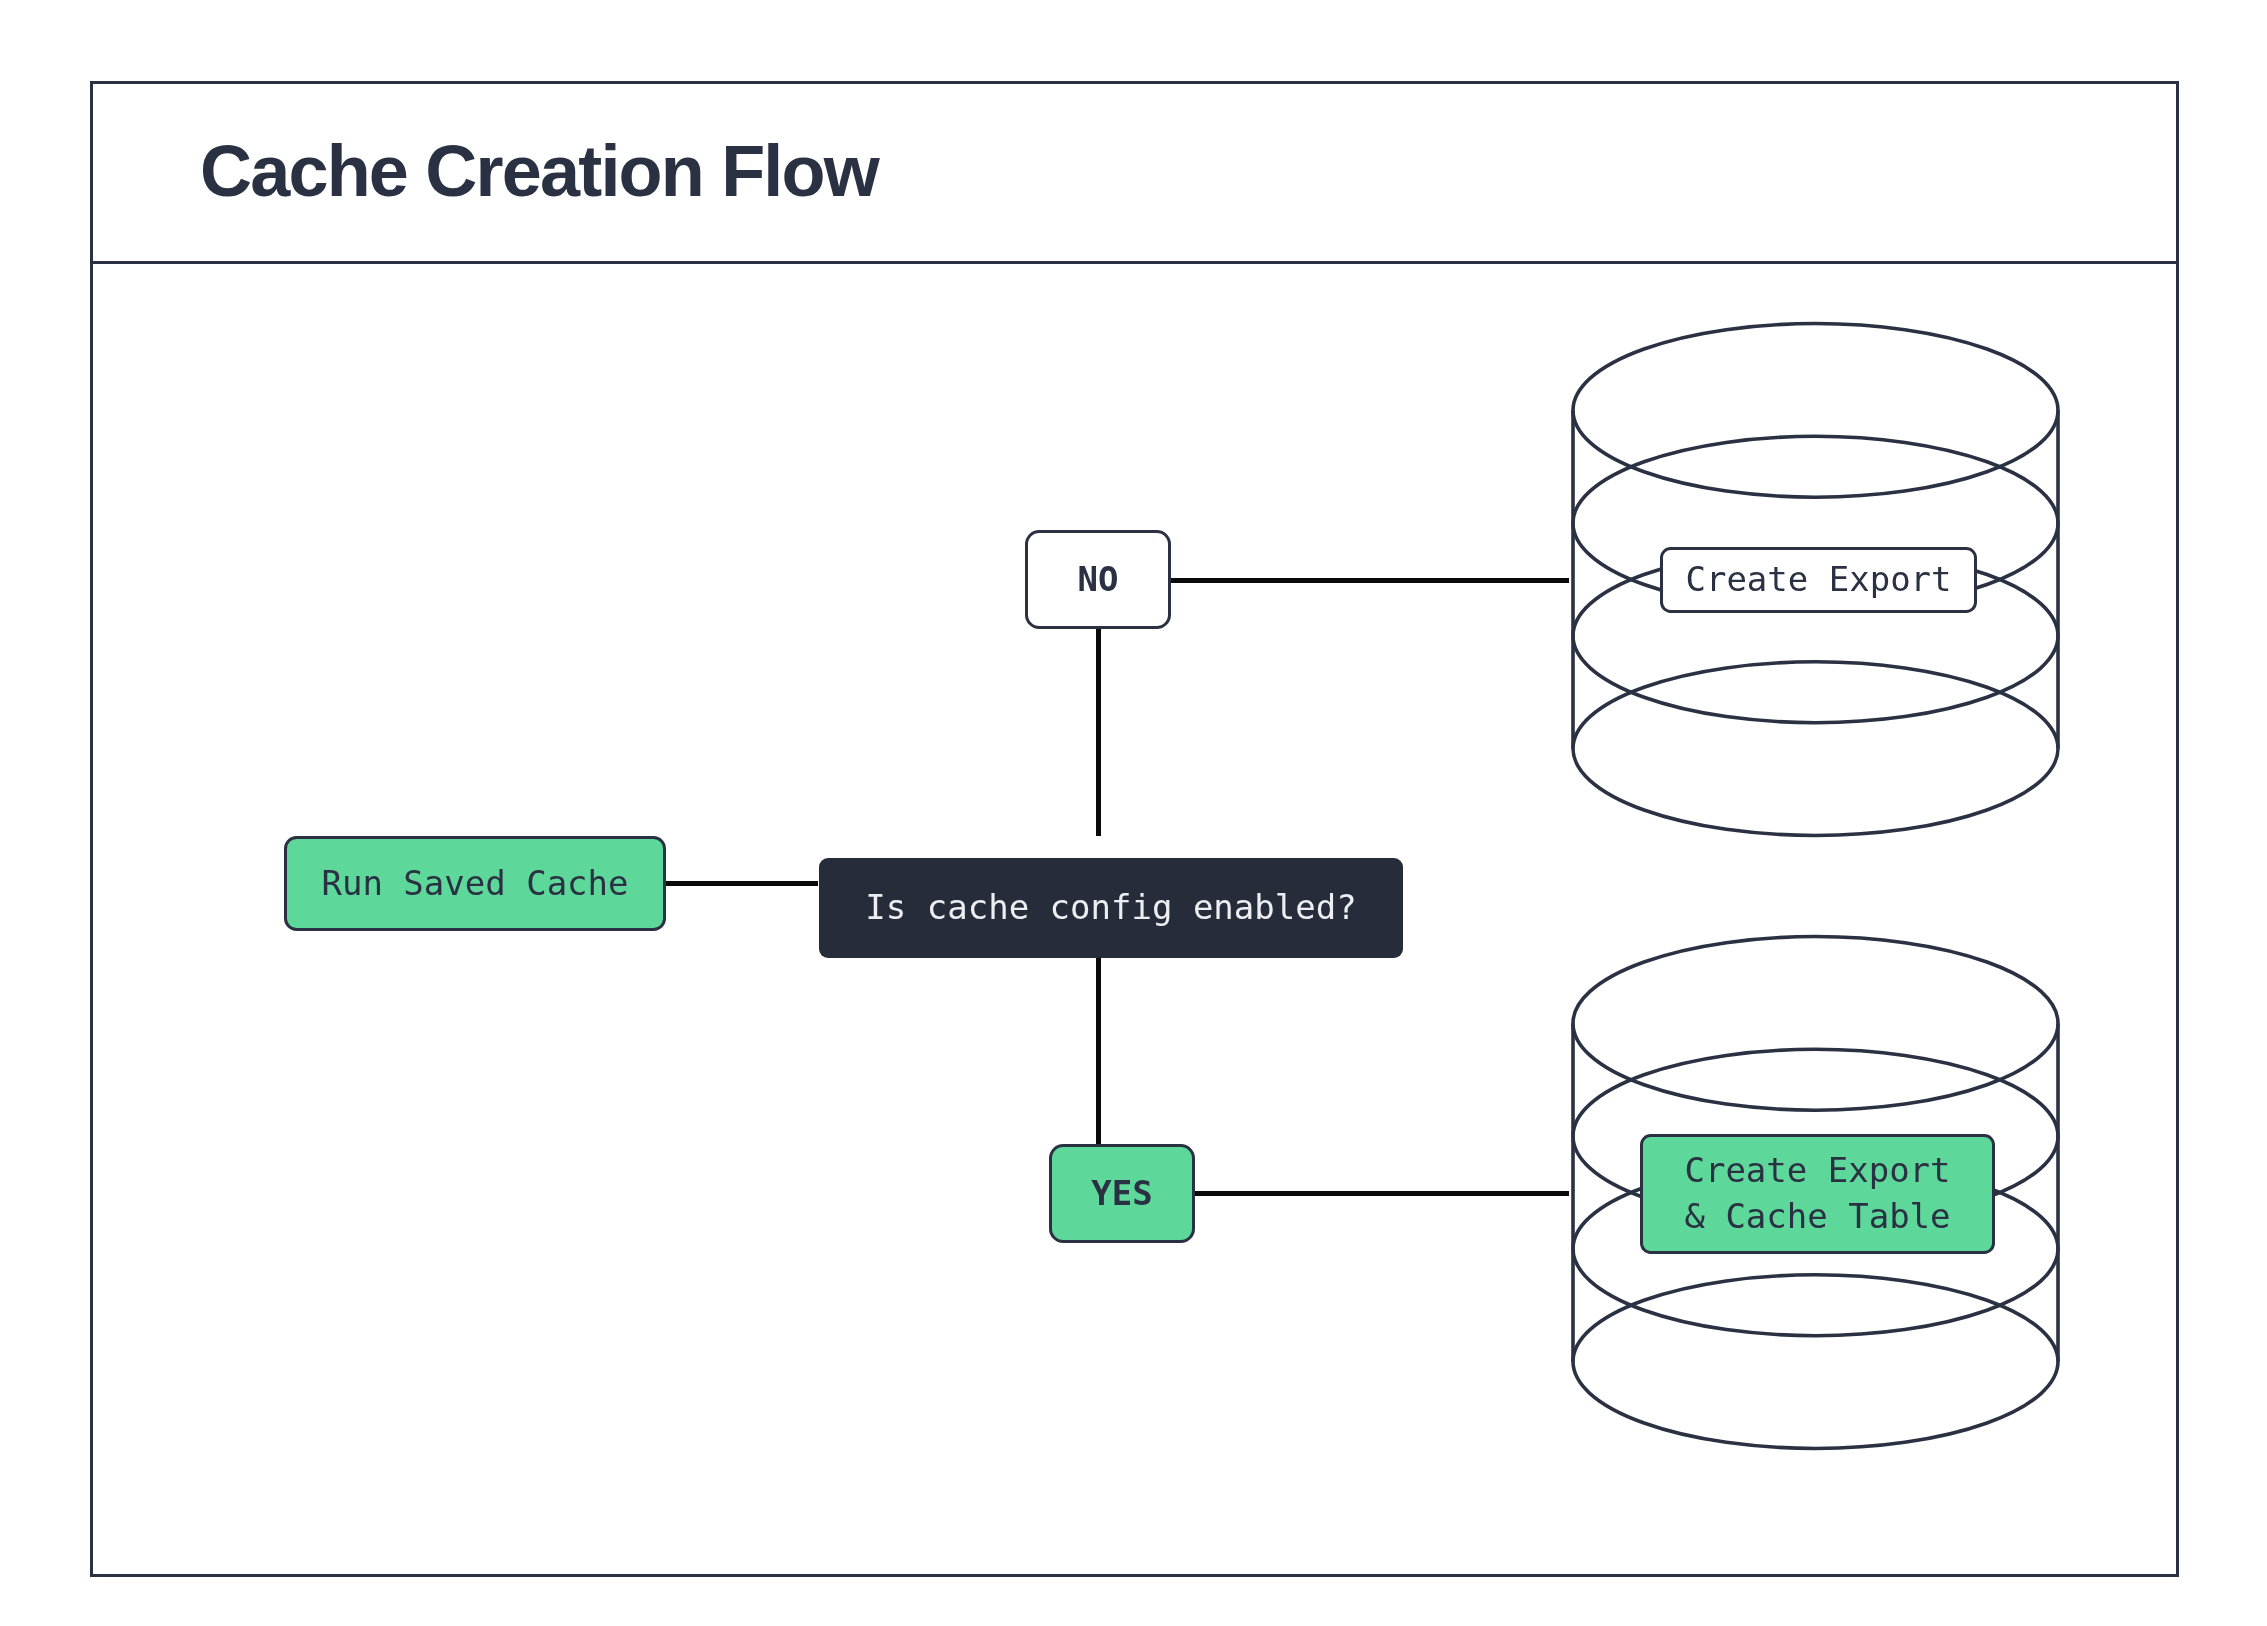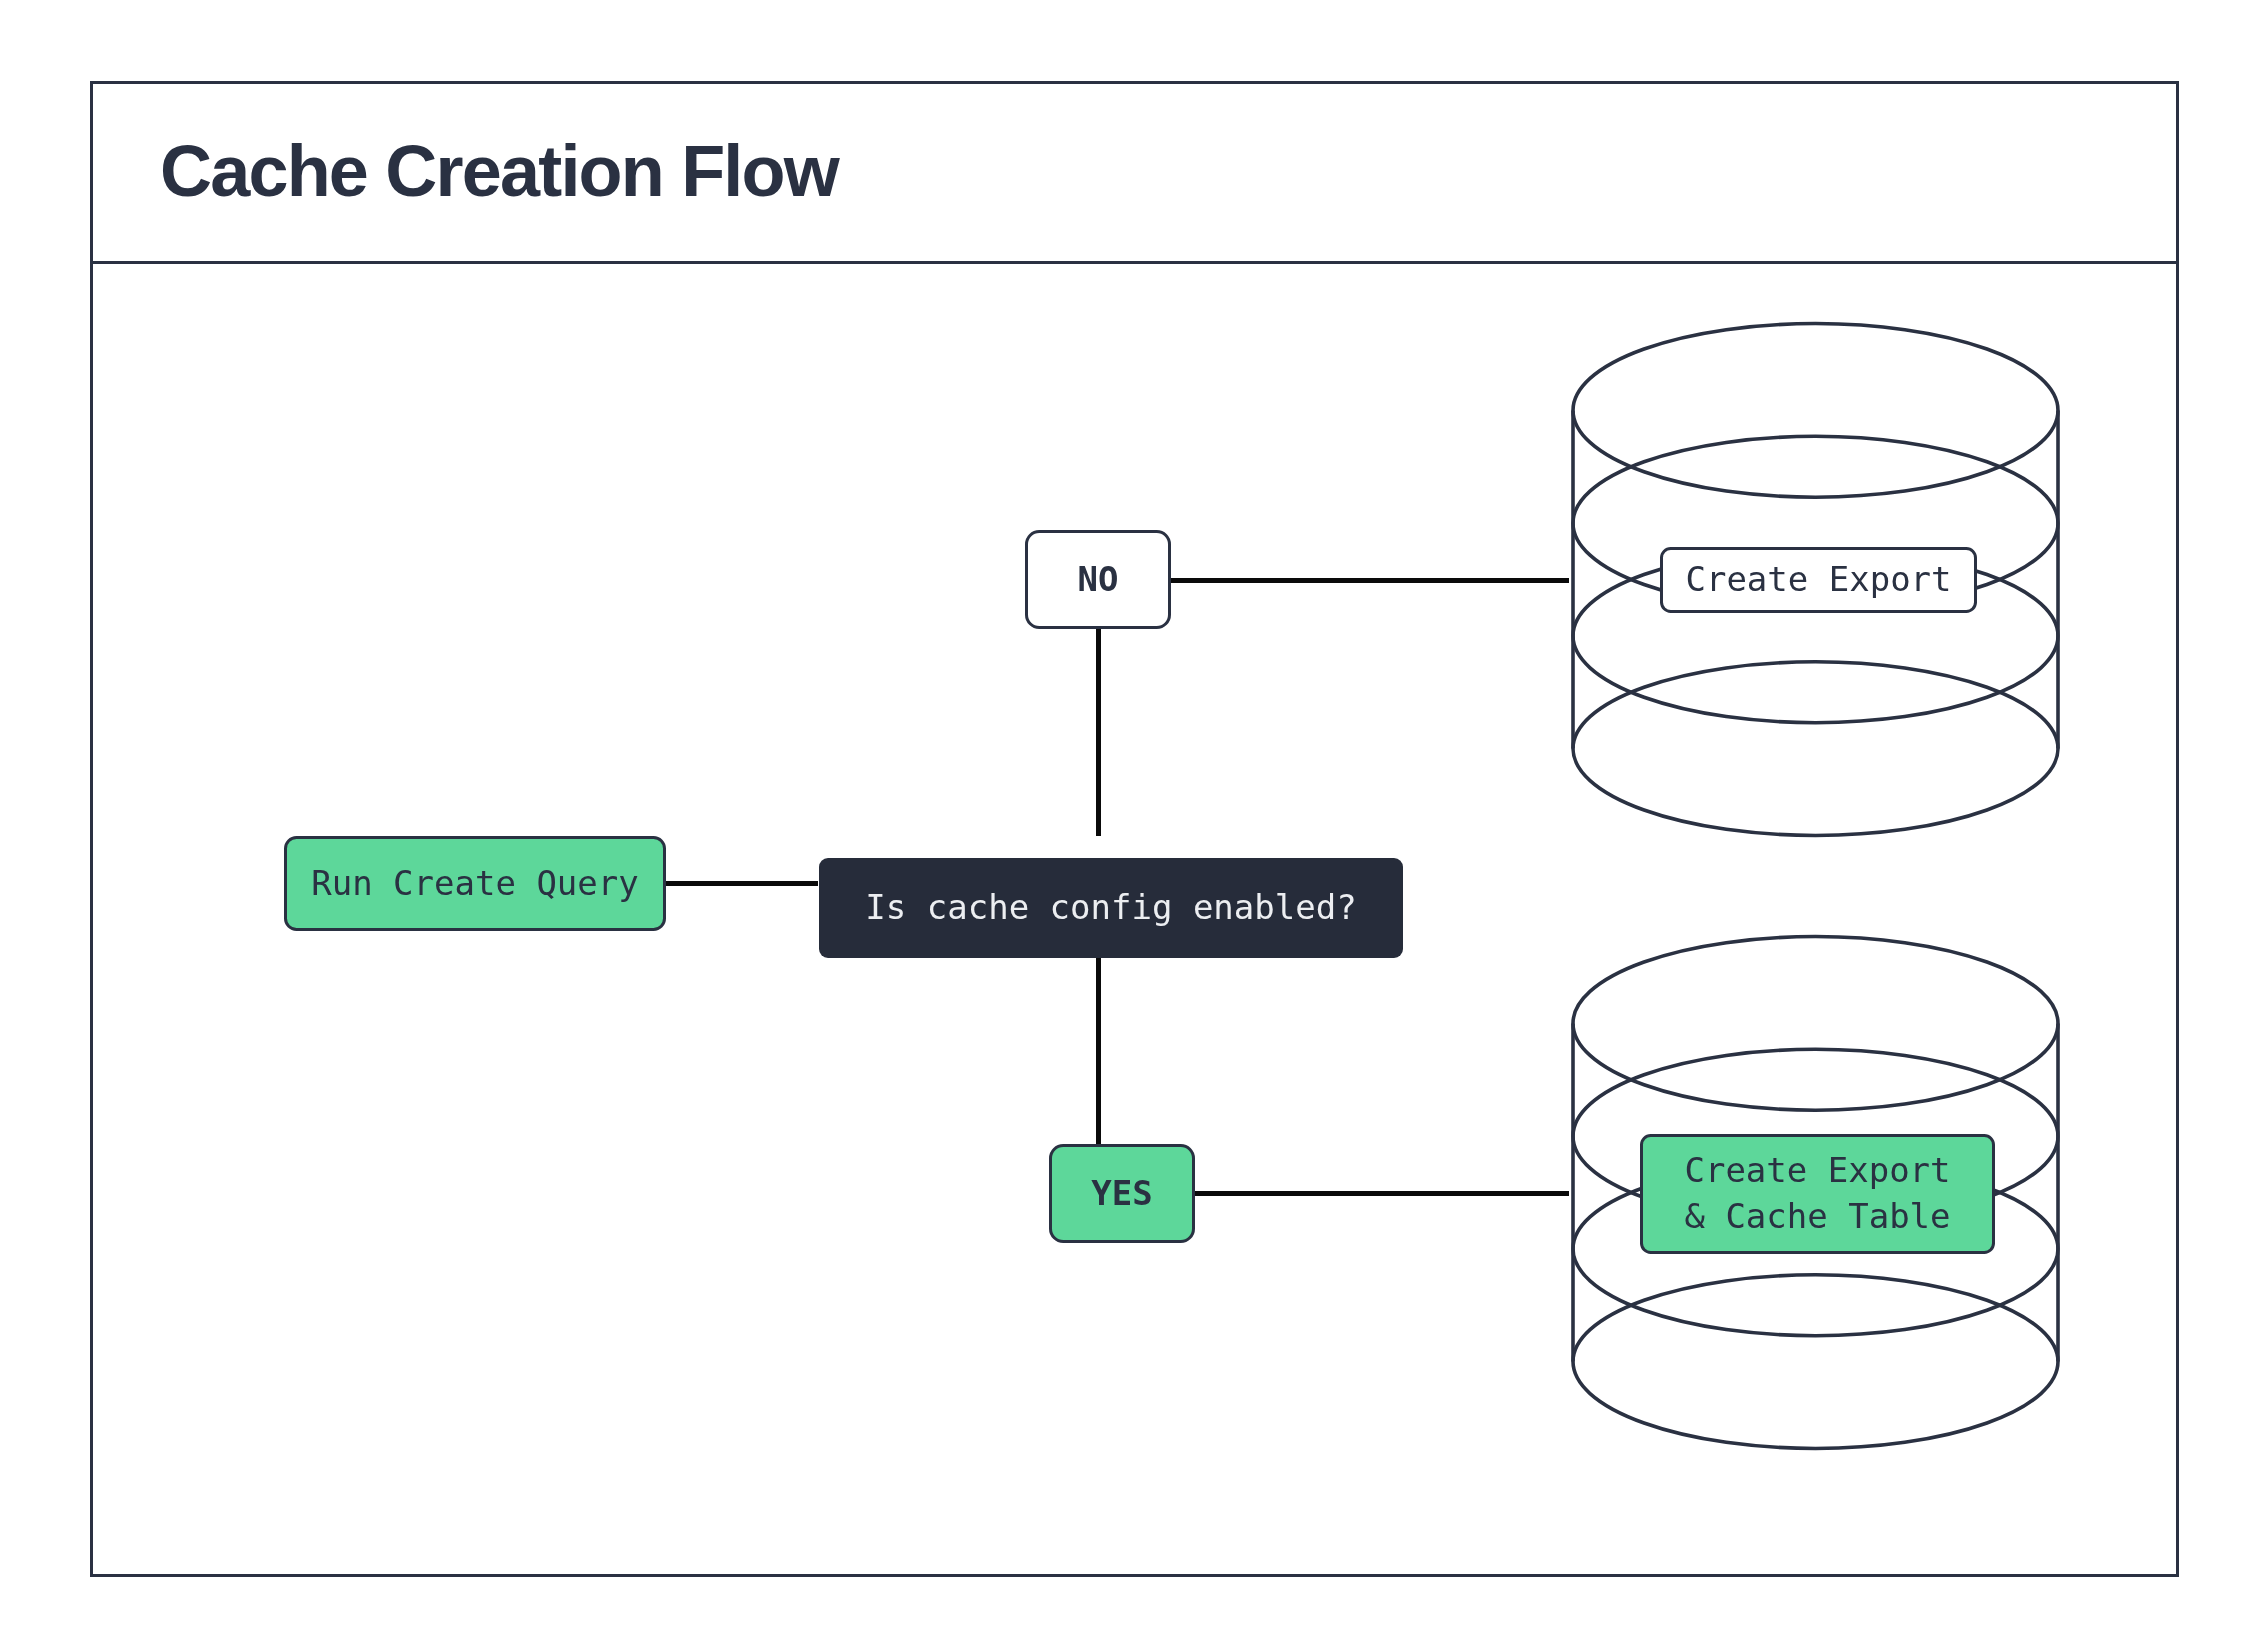--- a/index.html
+++ b/index.html
@@ -28,21 +28,21 @@
     border: 3.6px solid var(--navy);
     background: transparent;
   }
   .titlebar {
     position: absolute;
     left: 90px; top: 81px;
     width: 2089px; height: 183px;
     border-bottom: 3.6px solid var(--navy);
     display: flex;
     align-items: center;
-    padding-left: 70px;
+    padding-left: 110px;
   }
   .title {
     font-family: "Liberation Sans", sans-serif;
     font-weight: 700;
     font-size: 72px;
     letter-spacing: -1.8px;
     color: var(--navy);
   }
   .node {
     position: absolute;
@@ -114,21 +114,21 @@
 
   <svg class="cylinder" id="db-bottom" viewBox="0 0 550 580" aria-hidden="true">
     <path d="M4 101 V479 M546 101 V479"></path>
     <ellipse cx="275" cy="479" rx="271" ry="97"></ellipse>
     <ellipse cx="275" cy="353" rx="271" ry="97"></ellipse>
     <ellipse cx="275" cy="227" rx="271" ry="97"></ellipse>
     <ellipse cx="275" cy="101" rx="271" ry="97"></ellipse>
   </svg>
 
   <div class="node green" id="node-run">
-    <span>Run Create Query</span>
+    <span>Run Saved Cache</span>
   </div>
 
   <div class="node dark" id="node-question">
     <span>Is cache config enabled?</span>
   </div>
 
   <div class="node white branch" id="node-no">
     <span>NO</span>
   </div>
 

